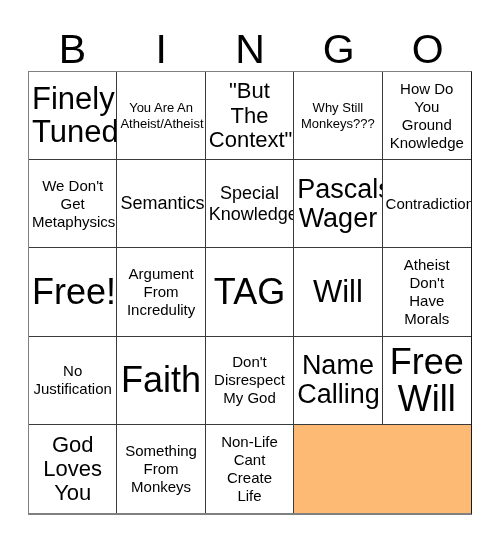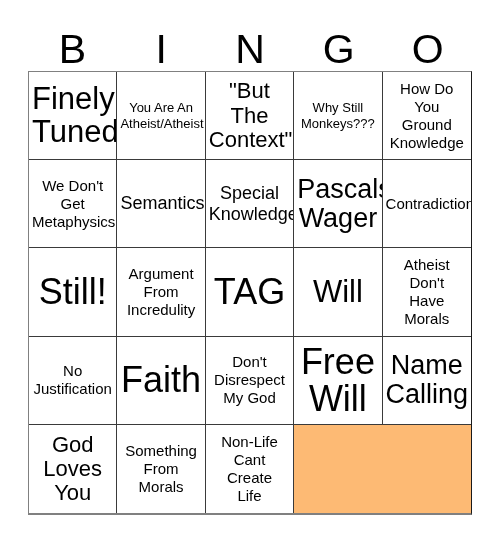--- a/index.html
+++ b/index.html
@@ -133,21 +133,21 @@
 Knowledge</span>
       </div>
       <div class="cell">
         <span class="cell-text fs-xxl">Pascals
 Wager</span>
       </div>
       <div class="cell">
         <span class="cell-text fs-xs">Contradiction</span>
       </div>
       <div class="cell">
-        <span class="cell-text fs-h2">Still!</span>
+        <span class="cell-text fs-h2">Free!</span>
       </div>
       <div class="cell">
         <span class="cell-text fs-m">Argument
 From
 Incredulity</span>
       </div>
       <div class="cell">
         <span class="cell-text fs-h2">TAG</span>
       </div>
       <div class="cell">
@@ -165,36 +165,36 @@
       </div>
       <div class="cell">
         <span class="cell-text fs-h2">Faith</span>
       </div>
       <div class="cell">
         <span class="cell-text fs-m">Don't
 Disrespect
 My God</span>
       </div>
       <div class="cell">
+        <span class="cell-text fs-xxl">Name
+Calling</span>
+      </div>
+      <div class="cell">
         <span class="cell-text fs-h2">Free
 Will</span>
-      </div>
-      <div class="cell">
-        <span class="cell-text fs-xxl">Name
-Calling</span>
       </div>
       <div class="cell">
         <span class="cell-text fs-xl">God
 Loves
 You</span>
       </div>
       <div class="cell">
         <span class="cell-text fs-m">Something
 From
-Morals</span>
+Monkeys</span>
       </div>
       <div class="cell">
         <span class="cell-text fs-m">Non-Life
 Cant
 Create
 Life</span>
       </div>
     </div>
 
 </div>

